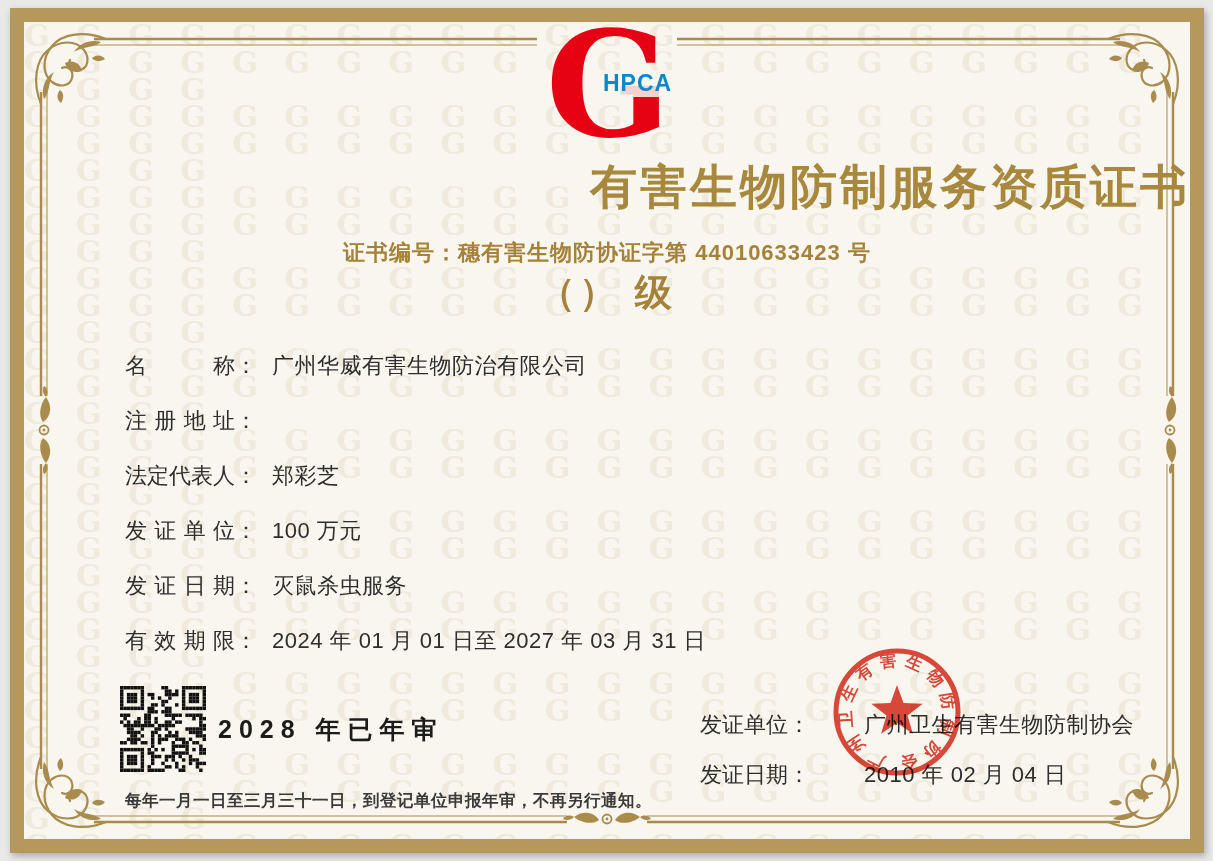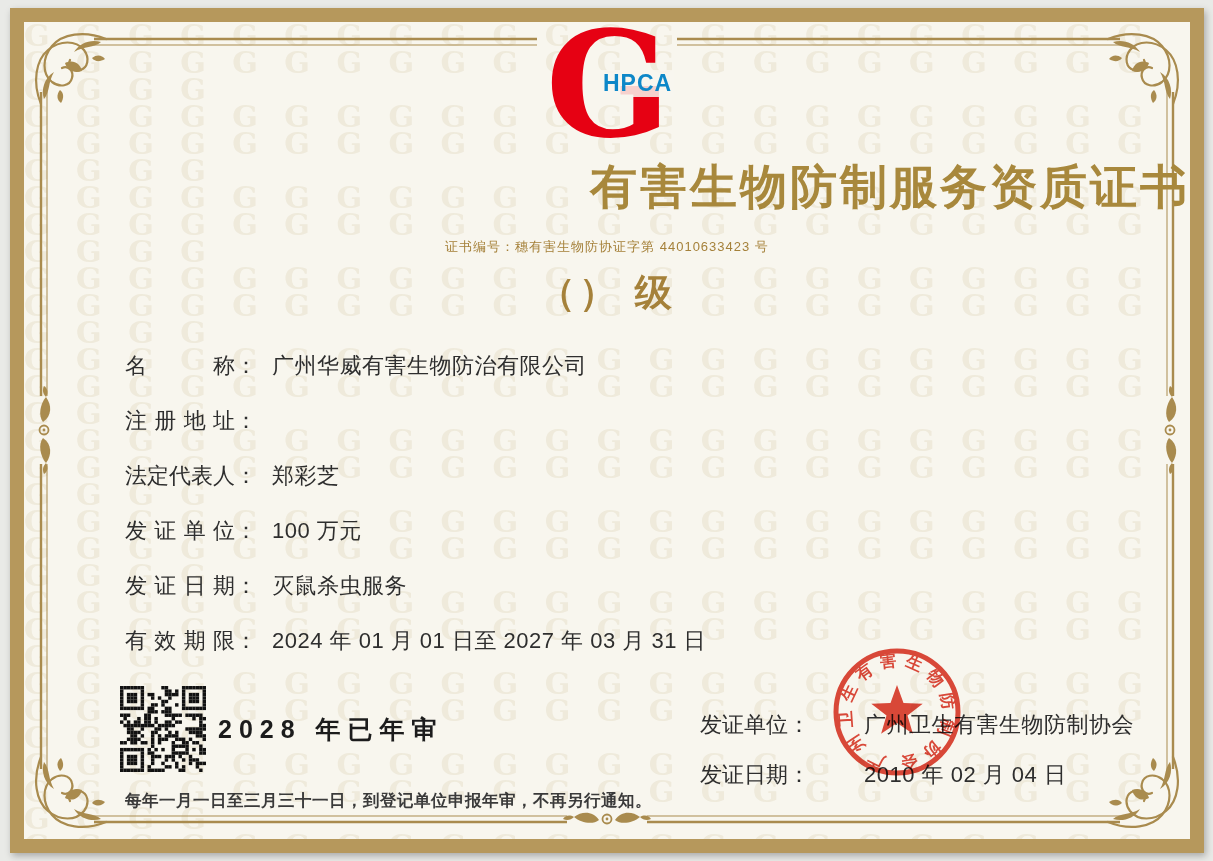--- a/index.html
+++ b/index.html
@@ -39,21 +39,21 @@
     font-size:23px;letter-spacing:1px;color:#0d87c8;
     background:rgba(248,246,238,.85);padding:0 2px;text-align:right;
   }
 
   .title{
     position:absolute;left:0;right:0;top:134px;text-align:right;
     font-size:47px;font-weight:600;color:#a8883c;letter-spacing:3px;
   }
   .cert-no{
     position:absolute;left:0;right:0;top:216px;text-align:center;
-    font-size:13px;font-weight:400;color:#a5813a;letter-spacing:1px;
+    font-size:22px;font-weight:700;color:#a5813a;letter-spacing:1px;
   }
   .grade{
     position:absolute;left:0;right:0;top:246px;text-align:center;
     font-size:37px;font-weight:600;color:#a5813a;letter-spacing:4px;
   }
 
   .fields{position:absolute;left:101px;top:329px;}
   .field-row{height:55px;font-size:22px;color:#2e2e2e;display:flex;align-items:flex-start;}
   .field-label{
     display:inline-block;width:110px;

